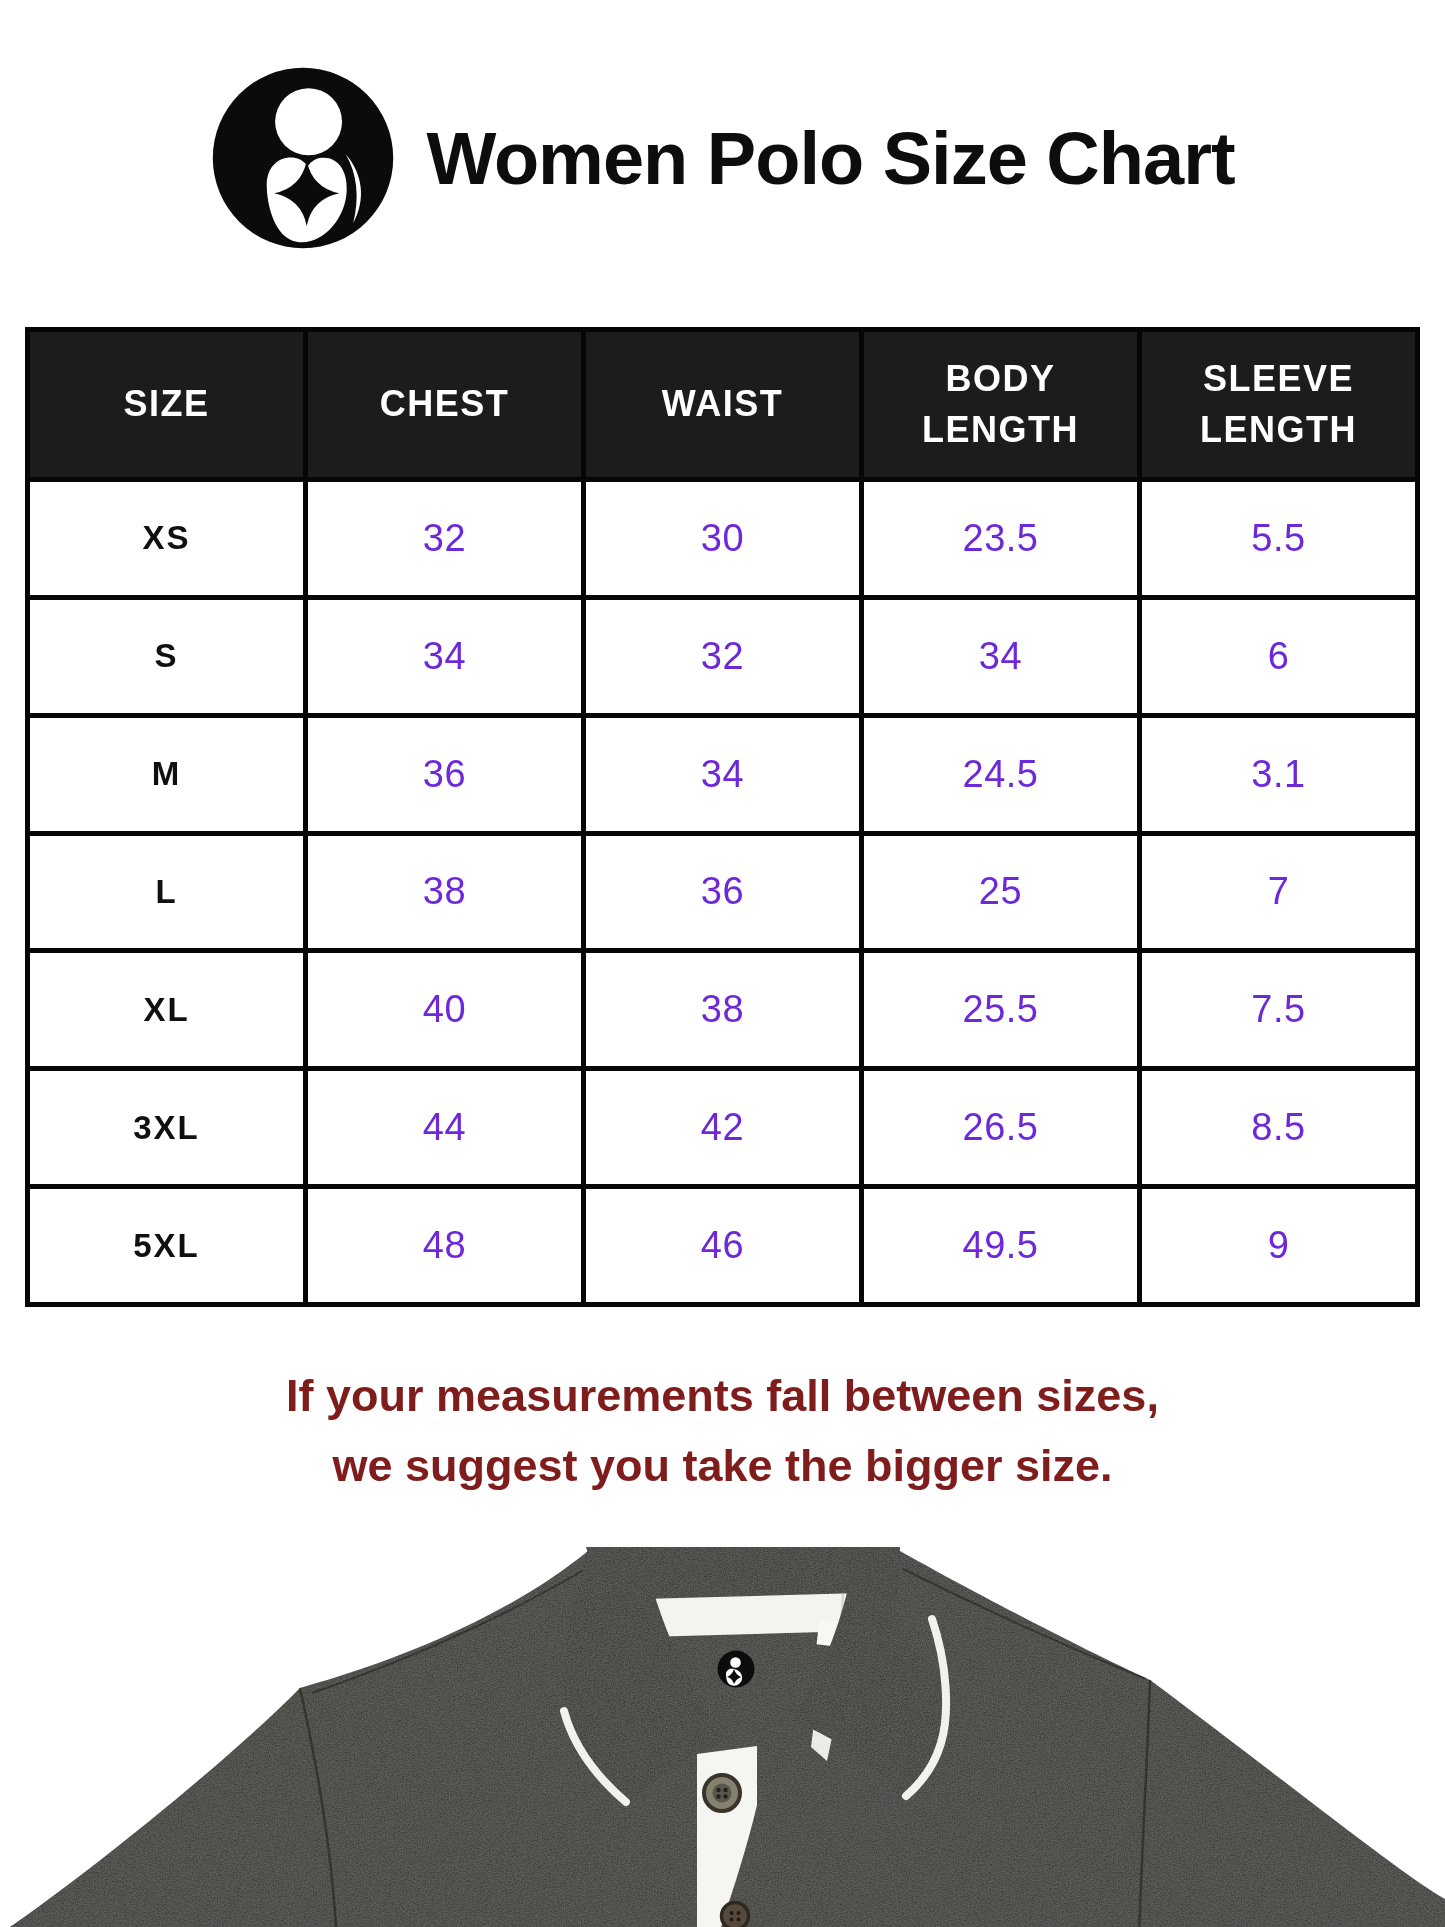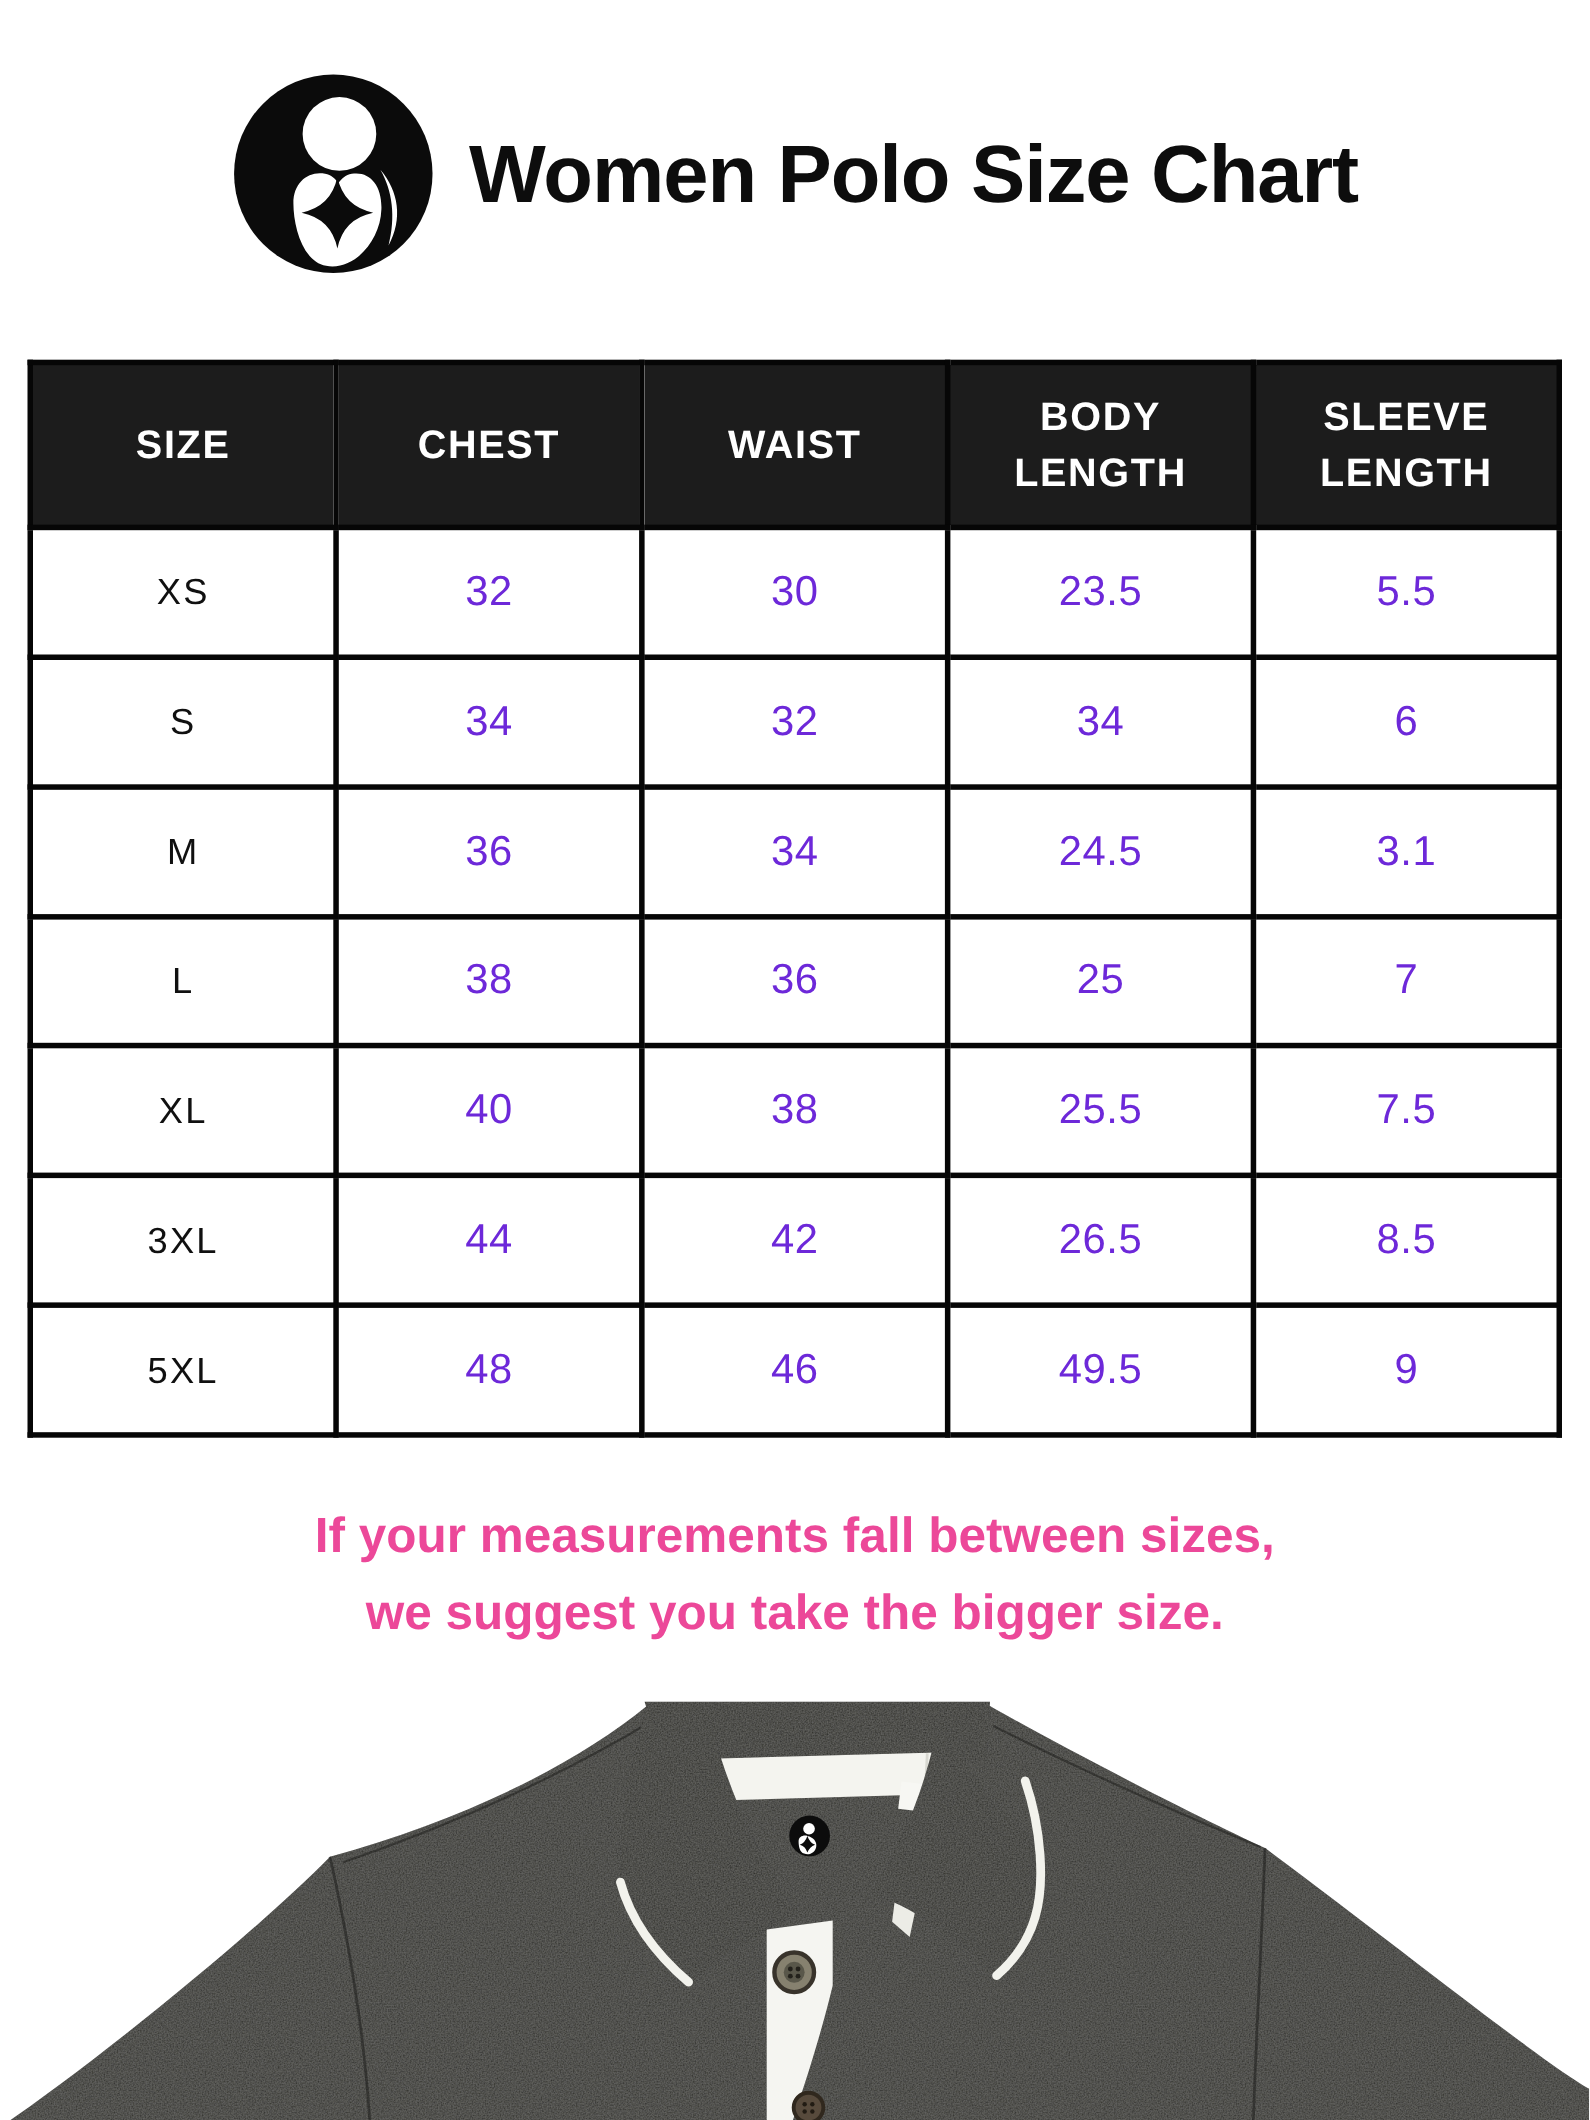--- a/index.html
+++ b/index.html
@@ -39,28 +39,28 @@
   .chart-table th{
     background:#1c1c1c;color:#ffffff;
     font-size:36px;font-weight:bold;letter-spacing:1.5px;
     line-height:1.4;padding:0 42px;
   }
   .chart-table td{
     font-size:38px;color:#6d28d9;font-weight:400;
     letter-spacing:.5px;font-stretch:condensed;
   }
   .chart-table td.size-cell{
-    font-weight:normal;font-size:33px;color:#101010;letter-spacing:2px;
+    font-weight:bold;font-size:33px;color:#101010;letter-spacing:2px;
     font-stretch:normal;
   }
   
   .note{
     position:absolute;top:1345px;left:0;width:100%;
     text-align:center;
-    font-size:45px;font-weight:bold;color:#ec4899;
+    font-size:45px;font-weight:bold;color:#7f1d1d;
     line-height:1.55;
   }
   
   .shirt{position:absolute;left:0;top:1527px;width:1445px;height:400px;display:block;}
 </style>
 </head>
 <body>
 
 <div class="page">
 

